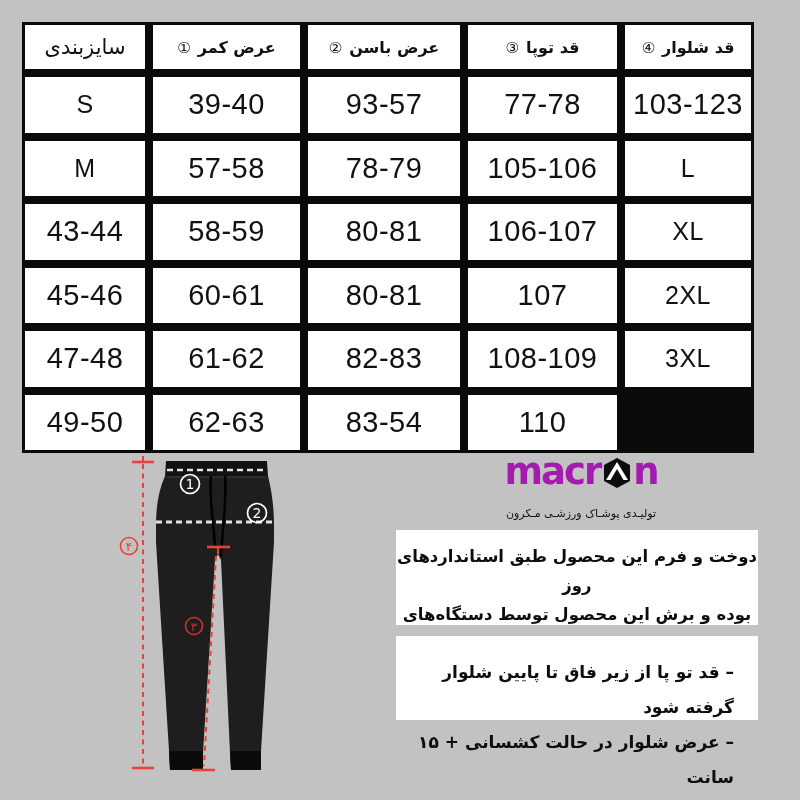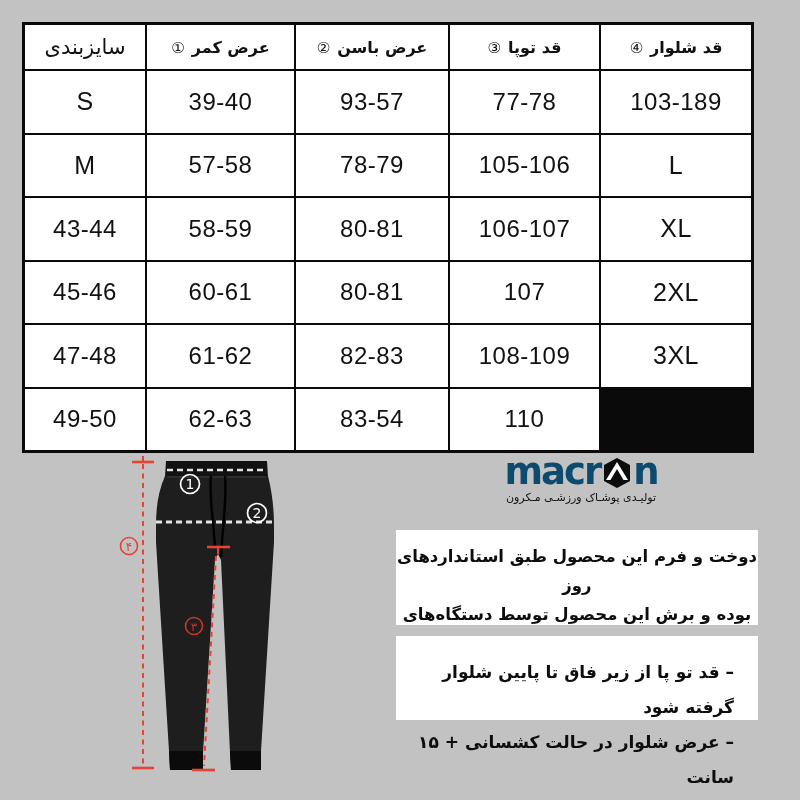--- a/index.html
+++ b/index.html
@@ -14,46 +14,46 @@
 
   
   .size-table {
     position:absolute; left:22px; top:22px;
     width:732px; height:431px;
     background:#0a0a0a;
     padding:3px;
     display:grid;
     grid-template-columns:120px 147px 152px 149px 1fr;
     grid-template-rows:44px repeat(6, 1fr);
-    gap:2px;
+    gap:8px;
   }
   .cell {
     background:#ffffff;
     display:flex; align-items:center; justify-content:center;
     color:#111;
   }
   .th { font-weight:bold; font-size:16px; gap:7px; }
   .th .badge { font-weight:400; font-size:15px; position:relative; top:1px; }
   .th-size { font-weight:400; font-size:21px; }
-  .td { font-size:24px; font-family:"Liberation Sans","DejaVu Sans",sans-serif; letter-spacing:0.5px; }
+  .td { font-size:29px; font-family:"Liberation Sans","DejaVu Sans",sans-serif; letter-spacing:0.5px; }
   .td-size { font-size:25px; }
 
   
   .pants-svg { position:absolute; left:95px; top:453px; }
 
   .brand { position:absolute; left:466px; top:455px; width:230px; text-align:center; }
   .wordmark {
     display:flex; align-items:center; justify-content:center;
     font-family:"DejaVu Sans",sans-serif;
     font-weight:800; font-size:37px; letter-spacing:-2px;
-    color:#0c4a6e; line-height:34px;
+    color:#a21caf; line-height:34px;
   }
   .wordmark .hex { margin:0 1px 0 2px; position:relative; top:1px; }
   .brand-sub {
-    margin-top:2px;
+    margin-top:18px;
     font-size:11px; letter-spacing:1.5px; font-weight:500; color:#111;
     direction:rtl;
   }
 
   .note-box {
     position:absolute; left:396px; width:362px;
     background:#ffffff;
     direction:rtl;
     color:#0d0d0d;
     font-weight:700;
@@ -92,21 +92,21 @@
   </div>
   <div class="cell th" dir="rtl">
     <span>قد شلوار</span>
     <span class="badge">④</span>
   </div>
 
   <div class="cell td td-size">S</div>
   <div class="cell td">39-40</div>
   <div class="cell td">93-57</div>
   <div class="cell td">77-78</div>
-  <div class="cell td">103-189</div>
+  <div class="cell td">103-123</div>
 
   <div class="cell td td-size">M</div>
   <div class="cell td">57-58</div>
   <div class="cell td">78-79</div>
   <div class="cell td">105-106</div>
 
   <div class="cell td td-size">L</div>
   <div class="cell td">43-44</div>
   <div class="cell td">58-59</div>
   <div class="cell td">80-81</div>

